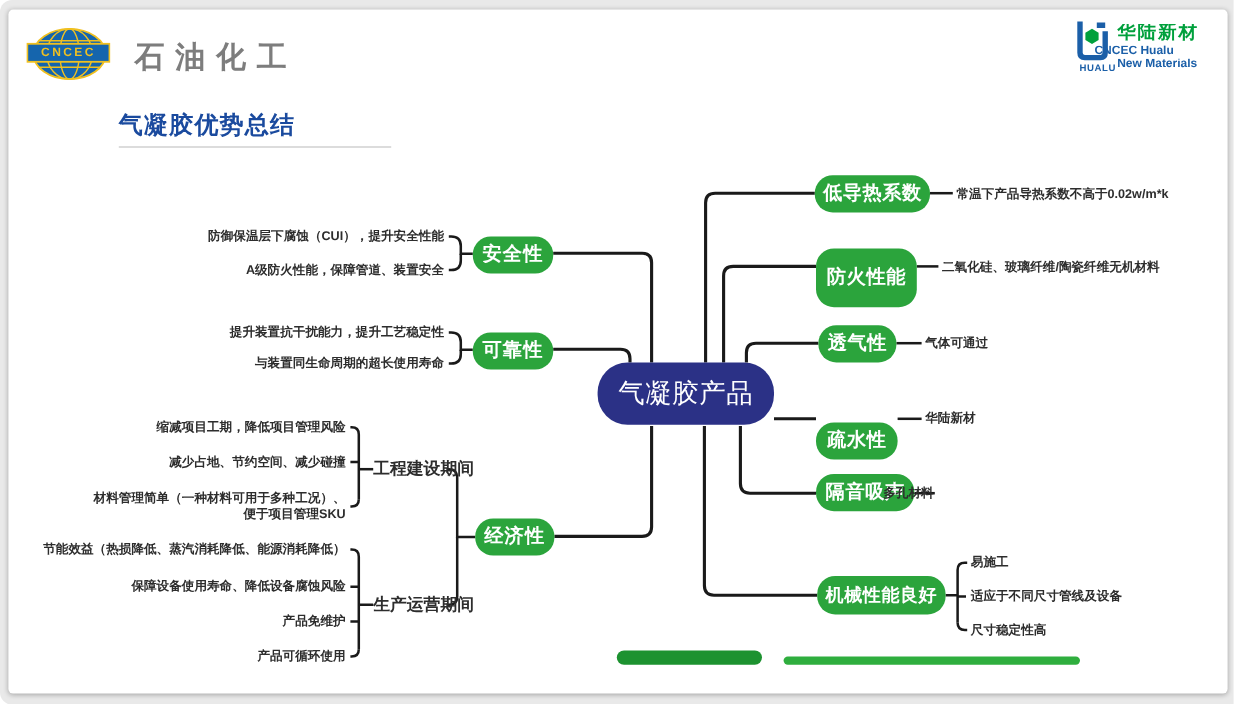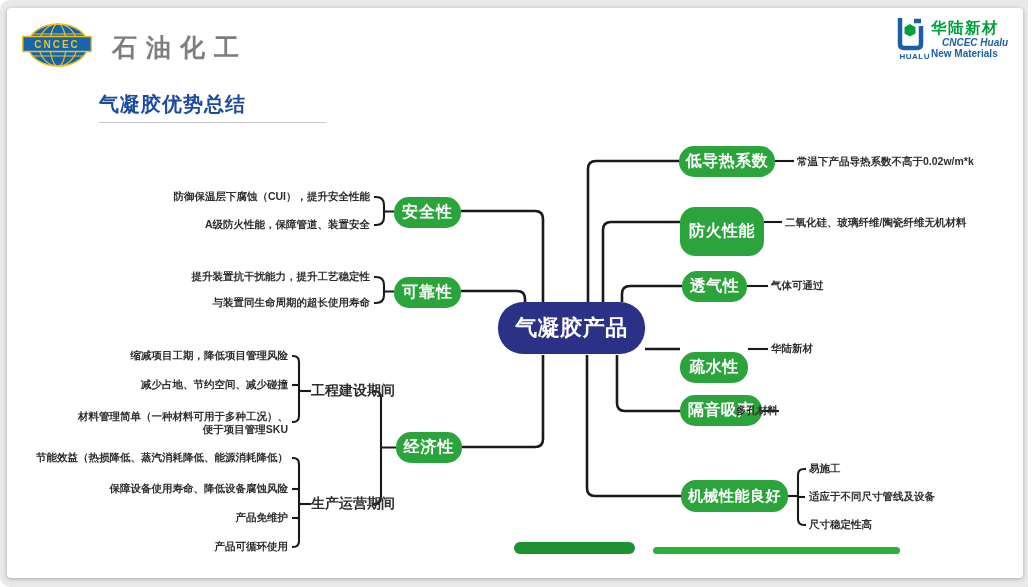--- a/index.html
+++ b/index.html
@@ -3,33 +3,33 @@
 <meta charset="utf-8">
 <style>
   html,body{margin:0;padding:0;width:1036px;height:587px;overflow:hidden;background:#ffffff;
     font-family:"Liberation Sans",sans-serif;}
   #canvas{position:absolute;left:0;top:0;width:1028px;height:587px;background:#e9e9e9;border-radius:10px 0 0 10px;}
   #slide{position:absolute;left:7px;top:8px;width:1016px;height:570px;background:#ffffff;border-radius:4px;box-shadow:0 1px 4px rgba(0,0,0,0.28);}
   #lines{position:absolute;left:0;top:0;width:1036px;height:587px;}
   .branch{stroke:var(--line);stroke-width:2.6;fill:none;}
   .bracket{stroke:var(--line);stroke-width:2.1;fill:none;}
   .pill{position:absolute;background:var(--green);color:#fff;font-weight:bold;display:flex;align-items:center;justify-content:center;border-radius:15px;white-space:nowrap;letter-spacing:0.5px;}
-  .root{position:absolute;background:var(--navy);color:#fff;font-weight:bold;display:flex;align-items:center;justify-content:center;border-radius:25px;white-space:nowrap;letter-spacing:0.5px;}
+  .root{position:absolute;background:var(--navy);color:#fff;font-weight:normal;display:flex;align-items:center;justify-content:center;border-radius:25px;white-space:nowrap;letter-spacing:0.5px;}
   .leaf{position:absolute;font-size:10.5px;font-weight:bold;color:#2d2d2d;transform:translateY(-50%);white-space:nowrap;}
   .leaf.ra{text-align:right;}
   .leaf.two{white-space:pre-line;line-height:12.5px;}
   .glabel{position:absolute;font-size:14px;font-weight:bold;color:#2d2d2d;transform:translateY(-50%);white-space:nowrap;}
   .bar{position:absolute;}
   #title{position:absolute;left:99px;top:91px;font-size:20px;font-weight:bold;color:var(--title-blue);letter-spacing:1px;}
   #title-underline{position:absolute;left:99px;top:122px;width:227px;height:1px;background:#c6c6c6;}
   #brand{position:absolute;left:112px;top:31px;font-size:25px;font-weight:bold;color:var(--brand-gray);letter-spacing:9px;}
   #cncec-label{position:absolute;left:22px;top:37px;width:70px;height:14px;display:flex;align-items:center;justify-content:center;color:var(--cncec-yellow);font-size:10px;font-weight:bold;letter-spacing:2px;}
   #hualu-label{position:absolute;left:890px;top:52px;width:40px;text-align:right;font-size:8px;font-weight:bold;color:var(--hualu-blue);letter-spacing:0.5px;}
   #hualu-cn{position:absolute;left:931px;top:20px;font-size:15.5px;line-height:15.5px;height:16px;overflow:hidden;font-weight:bold;color:var(--hualu-green);letter-spacing:1.5px;}
-  #hualu-en1{position:absolute;left:942px;top:38px;font-size:10px;line-height:10px;height:10px;overflow:hidden;font-weight:bold;color:var(--hualu-blue);font-style:italic;}
+  #hualu-en1{position:absolute;left:912px;top:38px;font-size:10px;line-height:10px;height:10px;overflow:hidden;font-weight:bold;color:var(--hualu-blue);}
   #hualu-en2{position:absolute;left:931px;top:48.5px;font-size:10px;line-height:10px;height:10px;overflow:hidden;font-weight:bold;color:var(--hualu-blue);}
 </style>
 </head>
 <body>
 
 <div id="canvas"></div>
 <div id="slide"></div>
 
 <svg id="lines">
 

